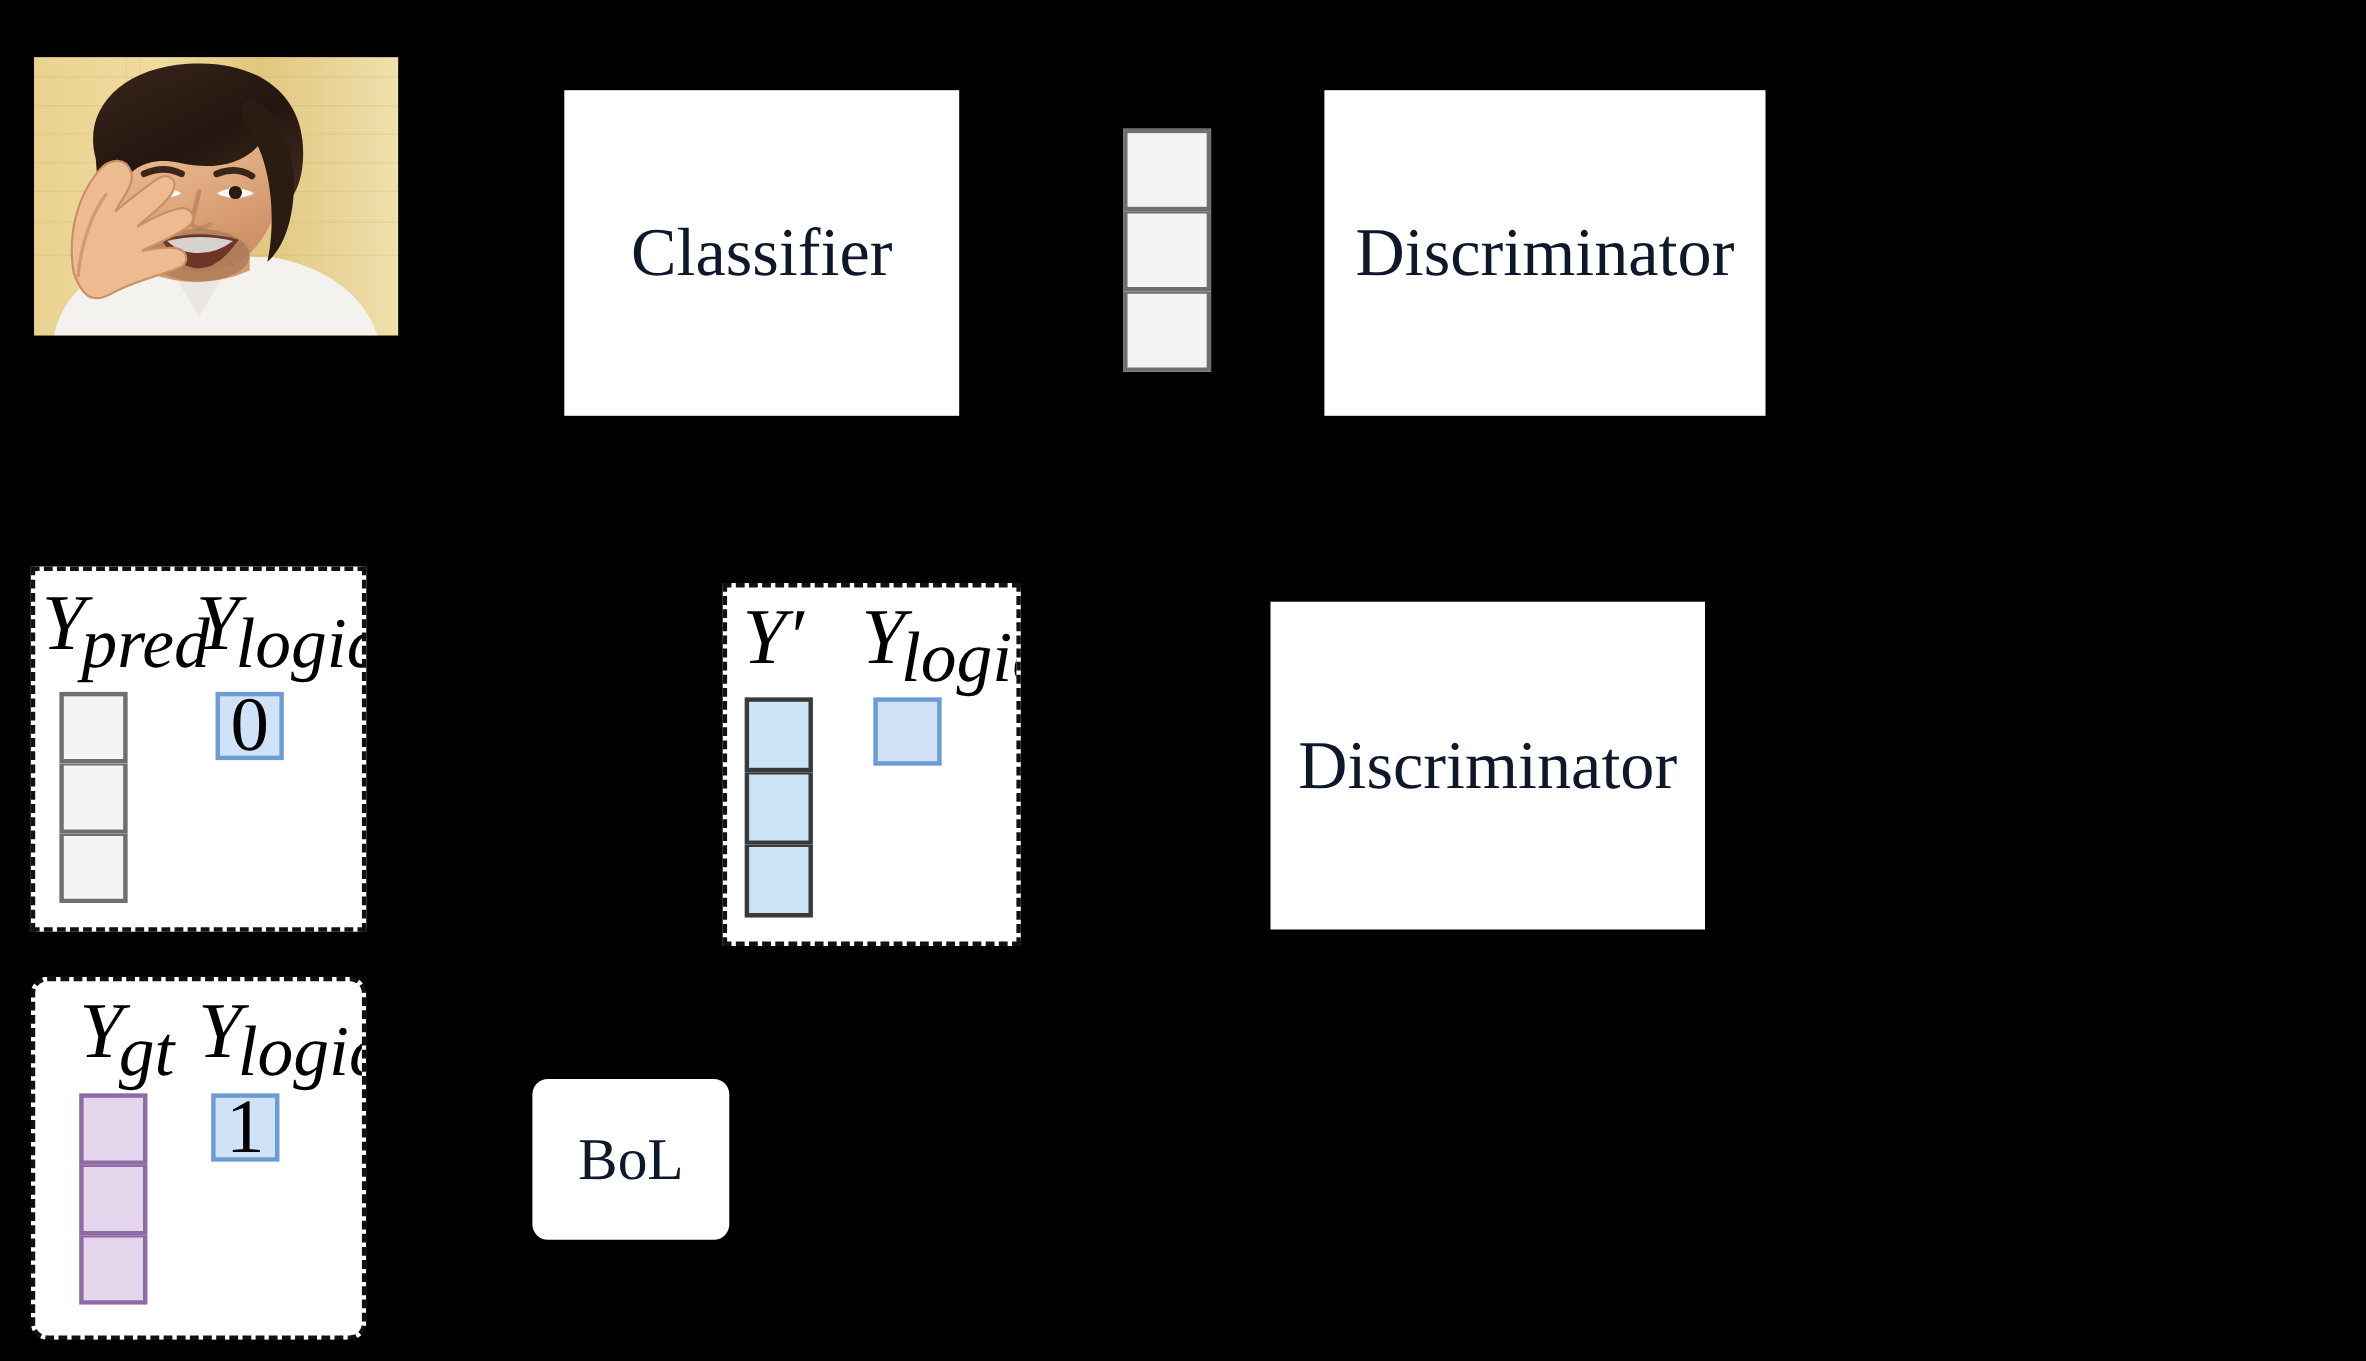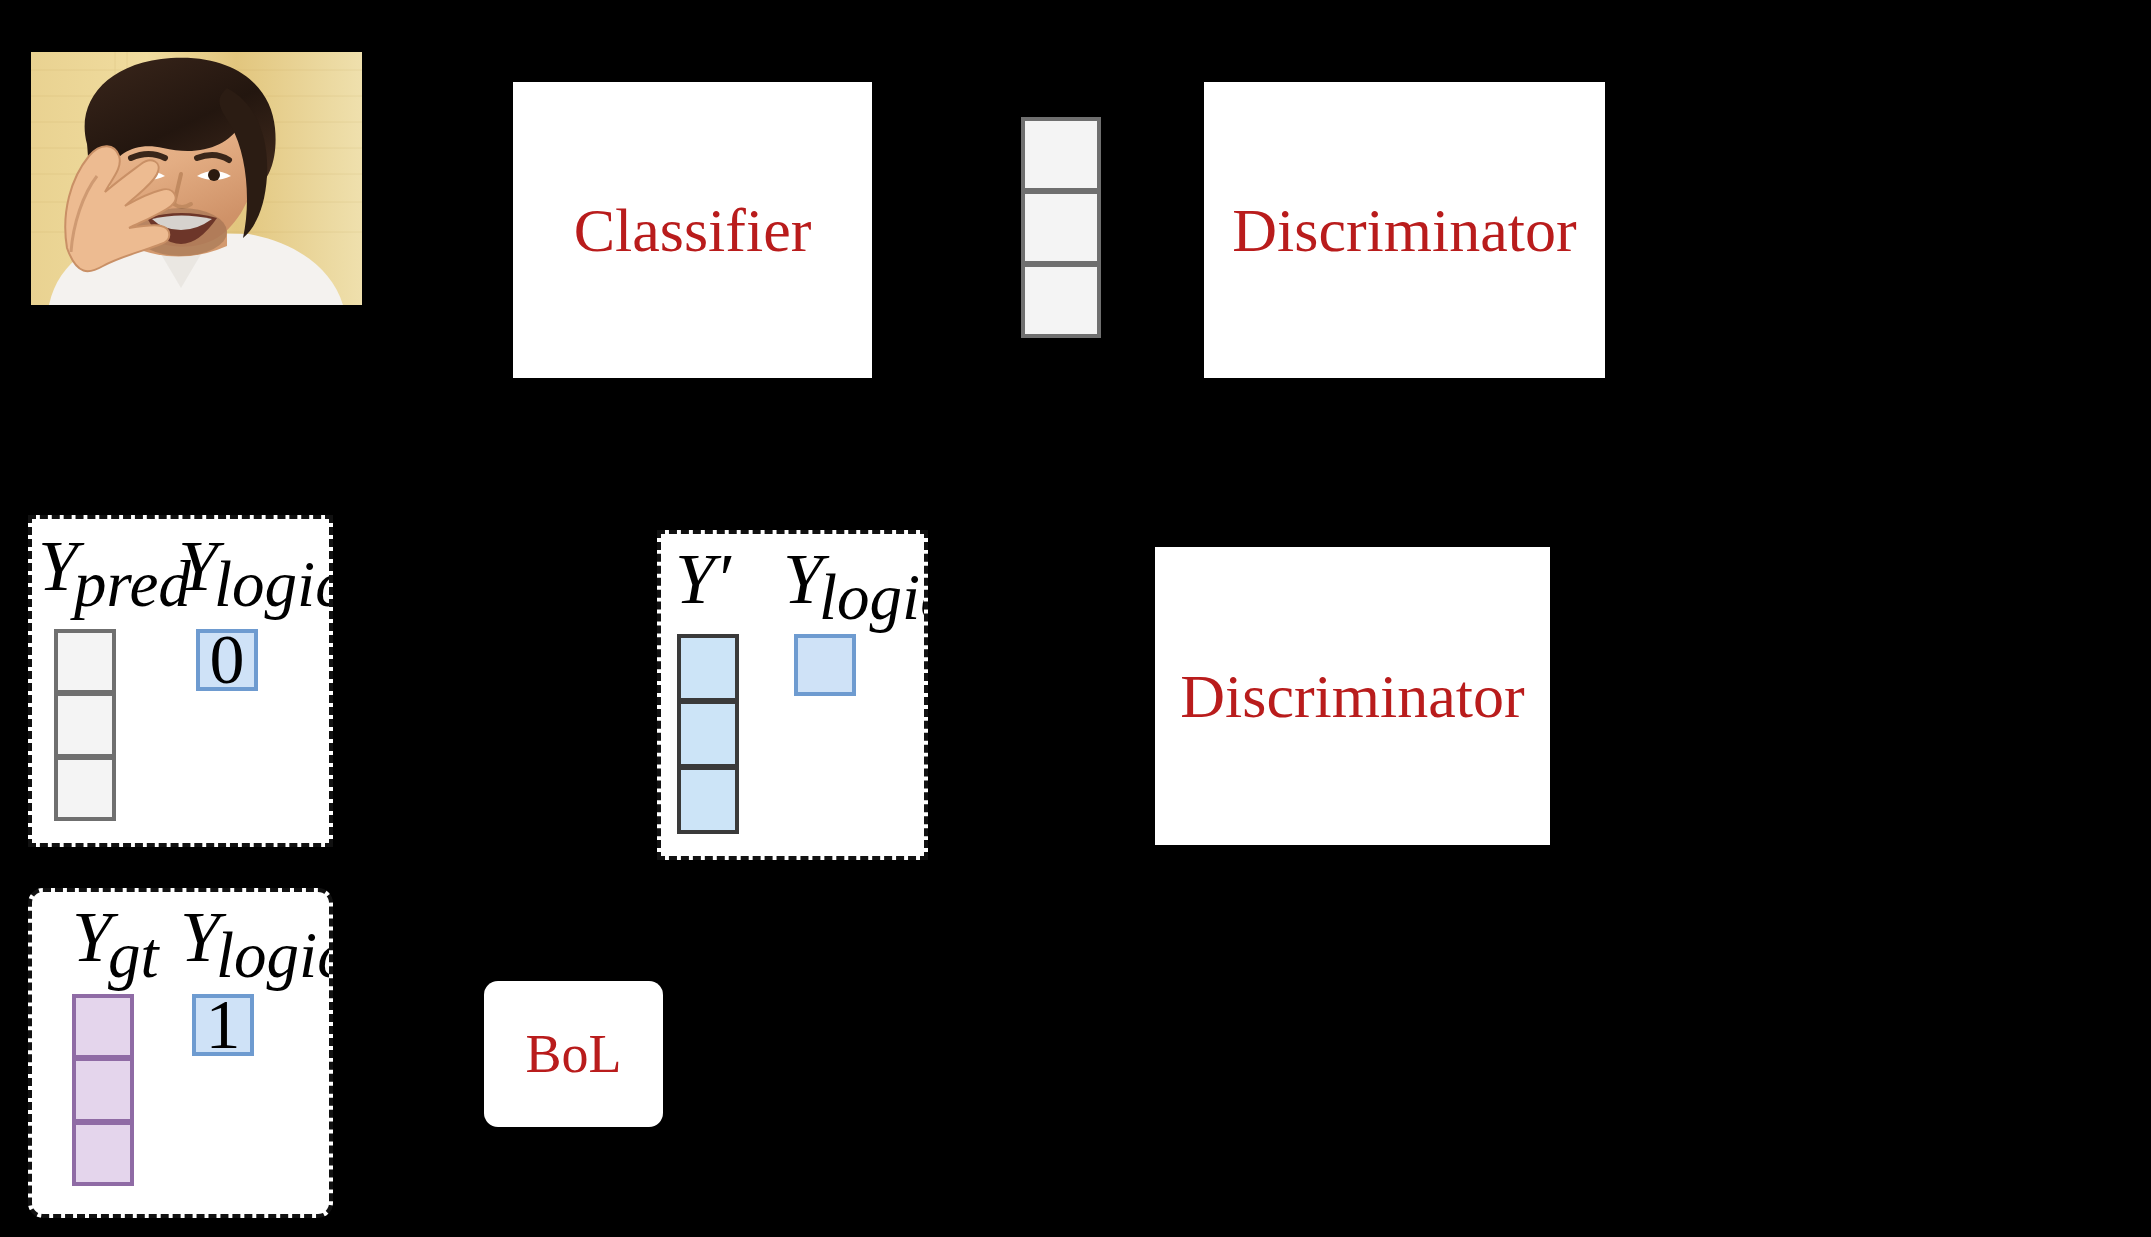--- a/index.html
+++ b/index.html
@@ -3,21 +3,21 @@
 <meta charset="utf-8">
 <style>
   html,body{margin:0;padding:0;background:#000;}
   body{width:2151px;height:1237px;position:relative;overflow:hidden;
        font-family:"Liberation Serif","DejaVu Serif",serif;color:#000;}
 
   .node{position:absolute;box-sizing:border-box;}
 
   
   .module{background:#ffffff;display:flex;align-items:center;justify-content:center;}
-  .module .label{font-size:62px;line-height:1;color:#b91c1c;white-space:nowrap;}
+  .module .label{font-size:62px;line-height:1;color:#0f172a;white-space:nowrap;}
   .module.rounded{border-radius:14px;}
   .module.rounded .label{font-size:54px;}
 
   
   .photo{overflow:hidden;background:#e8cf84;}
   .photo svg{display:block;width:100%;height:100%;}
 
   
   .panel{background:#ffffff;border:4px dashed #111;box-sizing:border-box;}
 

